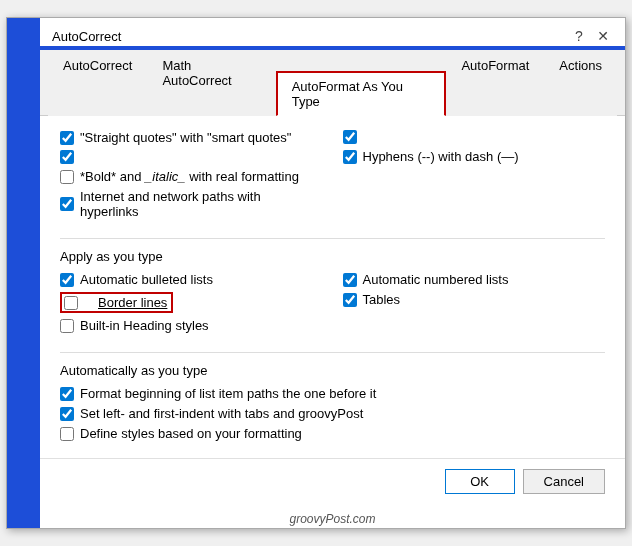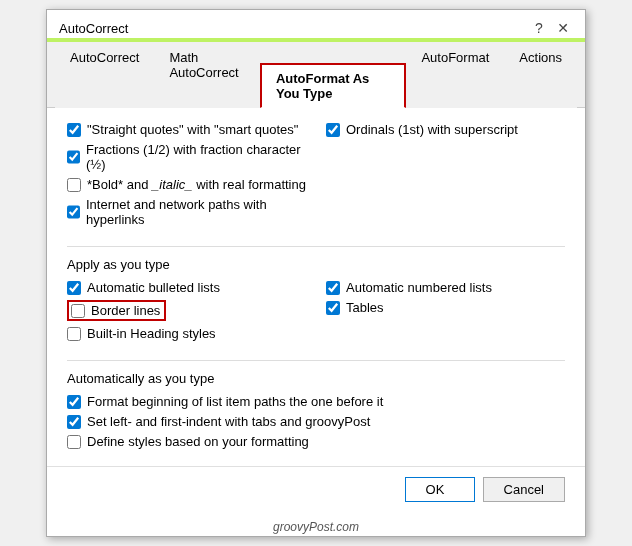--- a/index.html
+++ b/index.html
@@ -8,24 +8,25 @@
       font-size: 13px;
       background: #f0f0f0;
       display: flex;
       align-items: center;
       justify-content: center;
       width: 632px;
       height: 546px;
       overflow: hidden;
     }
     .dialog {
-      background: #bef264;
+      background: #1d4ed8;
       border: 1px solid #aaa;
-      width: 540px;
+      width: 620px;
       box-shadow: 2px 2px 8px rgba(0,0,0,0.3);
+      padding-left: 33px;
     }
     .title-bar {
       background: #fff;
       display: flex;
       align-items: center;
       justify-content: space-between;
       padding: 8px 12px 0 12px;
       border-bottom: none;
     }
     .title-bar-left {
@@ -64,21 +65,21 @@
       border: 1px solid transparent;
       border-bottom: none;
       background: #f0f0f0;
       position: relative;
       top: 1px;
     }
     .tab.active {
       background: #fff;
       border: 2px solid #c00000;
       border-bottom: 1px solid #fff;
-      font-weight: bold;
+      font-weight: normal;
       z-index: 1;
       margin-top: 20px;
     }
     .content {
       padding: 14px 20px 12px 20px;
       background: #fff;
     }
     .section-title {
       font-size: 13px;
       color: #000;
@@ -109,38 +110,39 @@
     .section-divider {
       border: none;
       border-top: 1px solid #ddd;
       margin: 14px 0 10px 0;
     }
     .highlighted-checkbox {
       border: 2px solid #c00000;
       padding: 1px 4px 1px 2px;
       display: inline-flex;
       align-items: flex-end;
-      gap: 6px;
+      gap: 20px;
+      text-decoration: underline;
     }
     .footer {
       display: flex;
       justify-content: flex-end;
       gap: 8px;
       padding: 10px 20px 14px 20px;
       background: #fff;
       border-top: 1px solid #e0e0e0;
     }
     .footer-btn {
       padding: 4px 20px;
       font-size: 13px;
       cursor: pointer;
       border: 1px solid #aaa;
       background: #f0f0f0;
       min-width: 70px;
-      text-align: left;
+      text-align: center;
     }
     .footer-btn.ok {
       border: 1px solid #0078d4;
       background: #fff;
     }
     .watermark {
       text-align: center;
       font-size: 12px;
       color: #555;
       padding: 4px 0 2px 0;
@@ -173,35 +175,37 @@
   <div class="content">
 
     <div class="two-col">
       <div>
         <div class="checkbox-row">
           <input type="checkbox" checked="" style="">
           <span class="checkbox-label">"Straight quotes" with "smart quotes"</span>
         </div>
         <div class="checkbox-row">
           <input type="checkbox" checked="" style="">
-          <span class="checkbox-label">Fractions (1/2) with fraction character (½)</span>
         </div>
         <div class="checkbox-row">
           <input type="checkbox" style="">
           <span class="checkbox-label">*Bold* and <span class="italic">_italic_</span> with real formatting</span>
         </div>
         <div class="checkbox-row">
           <input type="checkbox" checked="" style="">
           <span class="checkbox-label">Internet and network paths with hyperlinks</span>
         </div>
       </div>
       <div>
         <div class="checkbox-row">
           <input type="checkbox" checked="" style="">
-          <span class="checkbox-label">Ordinals (1st) with superscript</span>
+        </div>
+        <div class="checkbox-row">
+          <input type="checkbox" checked="" style="">
+          <span class="checkbox-label">Hyphens (--) with dash (—)</span>
         </div>
       </div>
     </div>
 
     <hr class="section-divider">
 
     <div class="section-title">Apply as you type</div>
     <div class="two-col">
       <div>
         <div class="checkbox-row">

